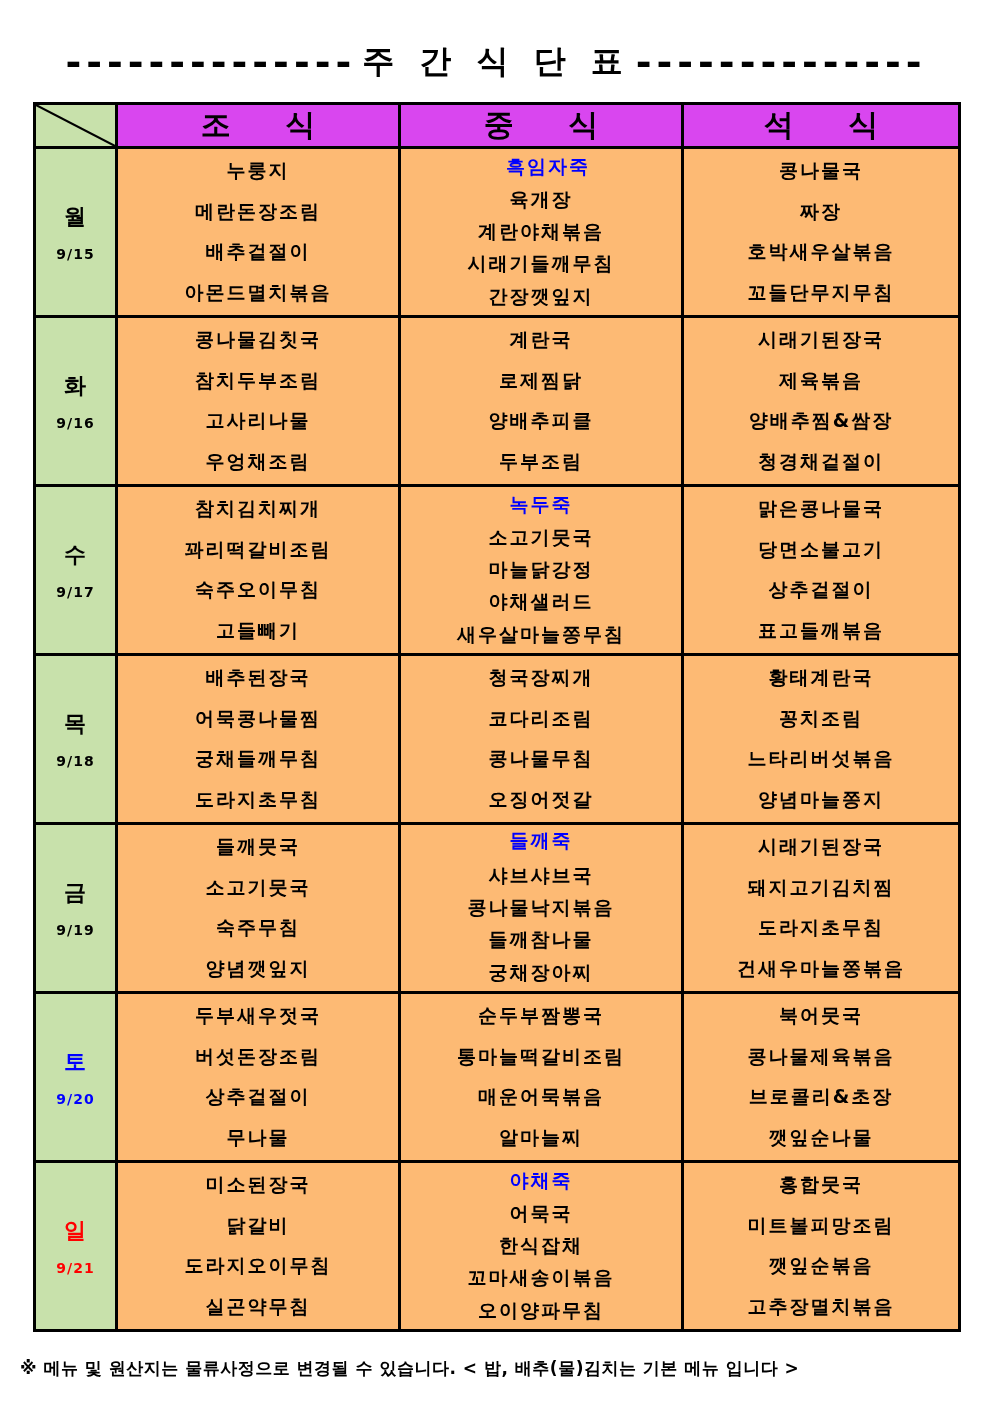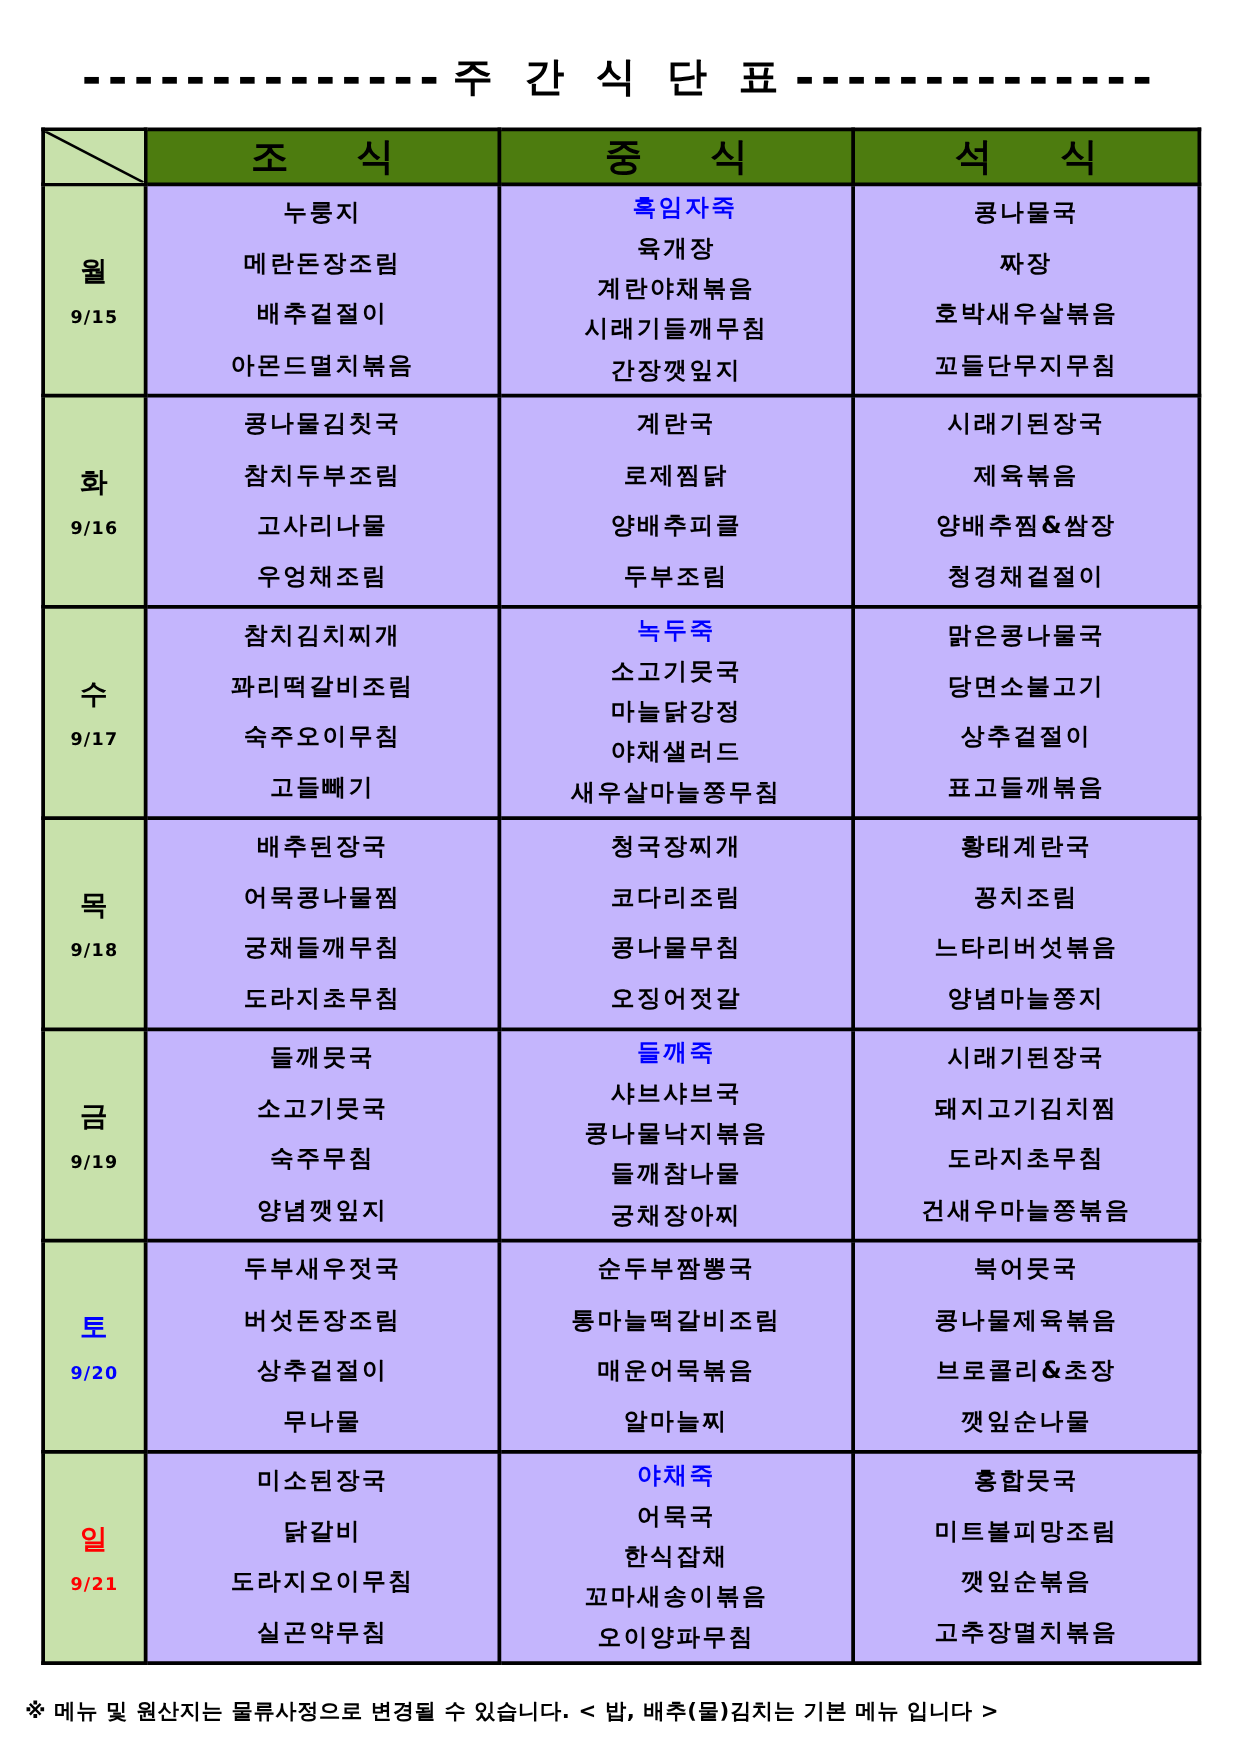--- a/index.html
+++ b/index.html
@@ -43,21 +43,21 @@
     border-collapse: collapse;
     table-layout: fixed;
     margin-left: 33px;
     width: 925px;
   }
   .menu-table th, .menu-table td {
     border: 3px solid #000000;
     padding: 0;
   }
   .menu-table th {
-    background: #4d7c0f;
+    background: #d946ef;
     height: 36px;
     font-size: 30px;
     letter-spacing: 22px;
     text-indent: 22px; 
     font-weight: 800;
   }
   th.corner {
     background: #c8e1ab;
     position: relative;
     letter-spacing: 0;
@@ -66,21 +66,21 @@
   th.corner svg { position: absolute; top: 0; left: 0; width: 100%; height: 100%; display: block; }
 
   td.day-cell {
     background: #c8e1ab;
     text-align: center;
     vertical-align: middle;
   }
   .day-label { font-size: 22px; margin-bottom: 14px; letter-spacing: 1px; }
   .day-date  { font-size: 14px; letter-spacing: 1px; }
 
-  td.menu-cell { background: #c4b5fd; vertical-align: middle; }
+  td.menu-cell { background: #fdba74; vertical-align: middle; }
   .cell-flex {
     display: flex;
     flex-direction: column;
     justify-content: space-around;
     align-items: center;
     height: 166px;
     padding: 2px 0;
     box-sizing: border-box;
   }
   .menu-item {
@@ -260,21 +260,21 @@
           <td class="menu-cell">
             <div class="cell-flex">
               <div class="menu-item">들깨뭇국</div>
               <div class="menu-item">소고기뭇국</div>
               <div class="menu-item">숙주무침</div>
               <div class="menu-item">양념깻잎지</div>
             </div>
           </td>
           <td class="menu-cell">
             <div class="cell-flex">
-              <div class="menu-item" style="color: rgb(0, 0, 255);">들깨죽</div>
+              <div class="menu-item" style="color: rgb(0, 0, 255); font-family: Liberation Mono, monospace;">들깨죽</div>
               <div class="menu-item">샤브샤브국</div>
               <div class="menu-item">콩나물낙지볶음</div>
               <div class="menu-item">들깨참나물</div>
               <div class="menu-item">궁채장아찌</div>
             </div>
           </td>
           <td class="menu-cell">
             <div class="cell-flex">
               <div class="menu-item">시래기된장국</div>
               <div class="menu-item">돼지고기김치찜</div>

